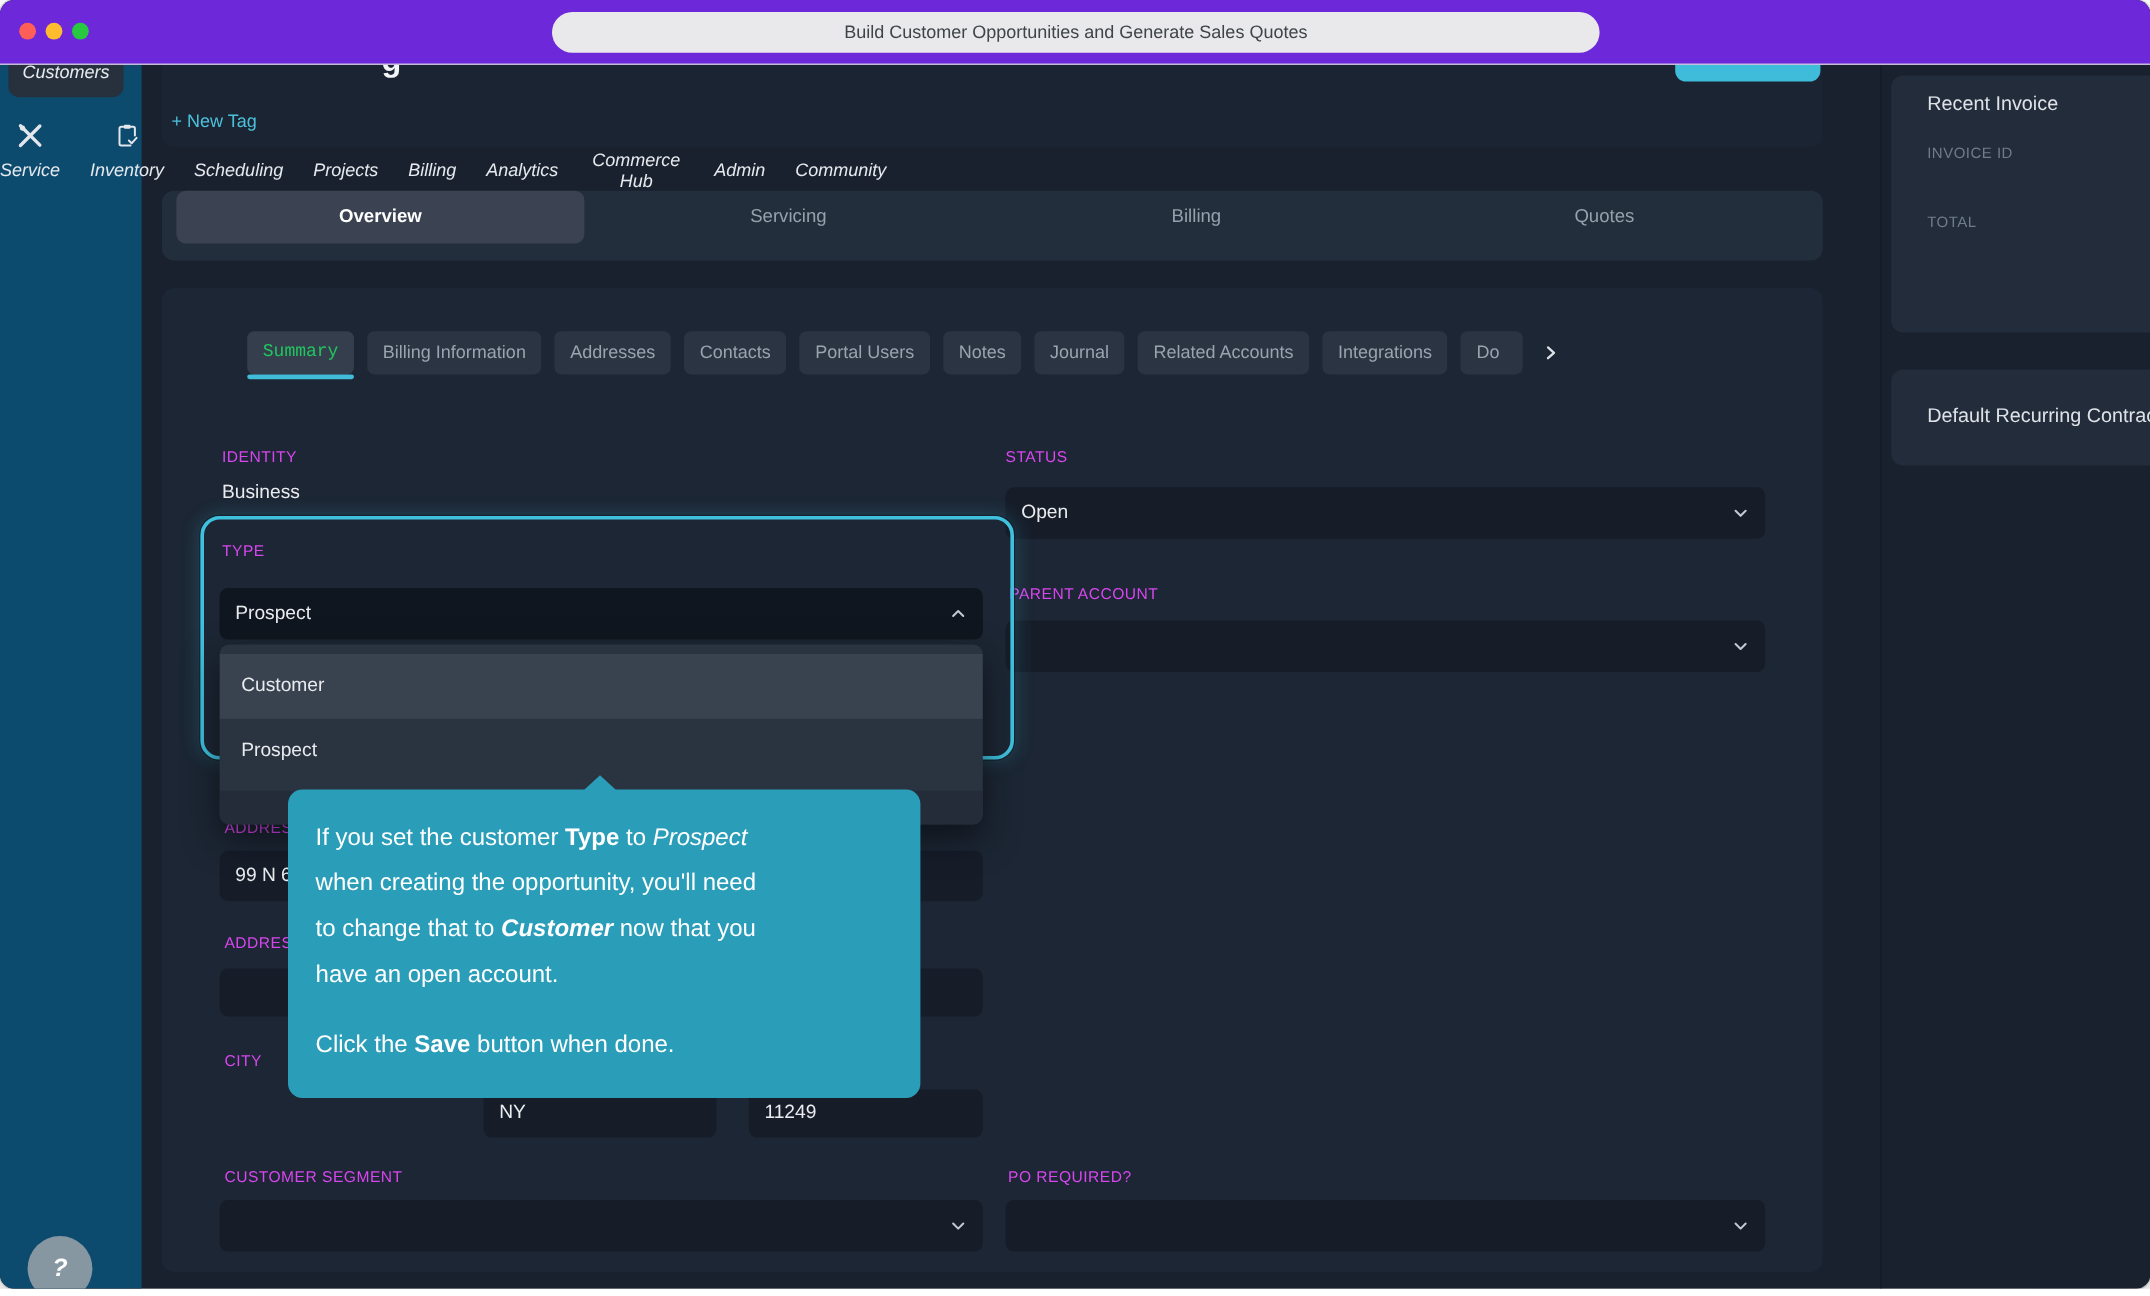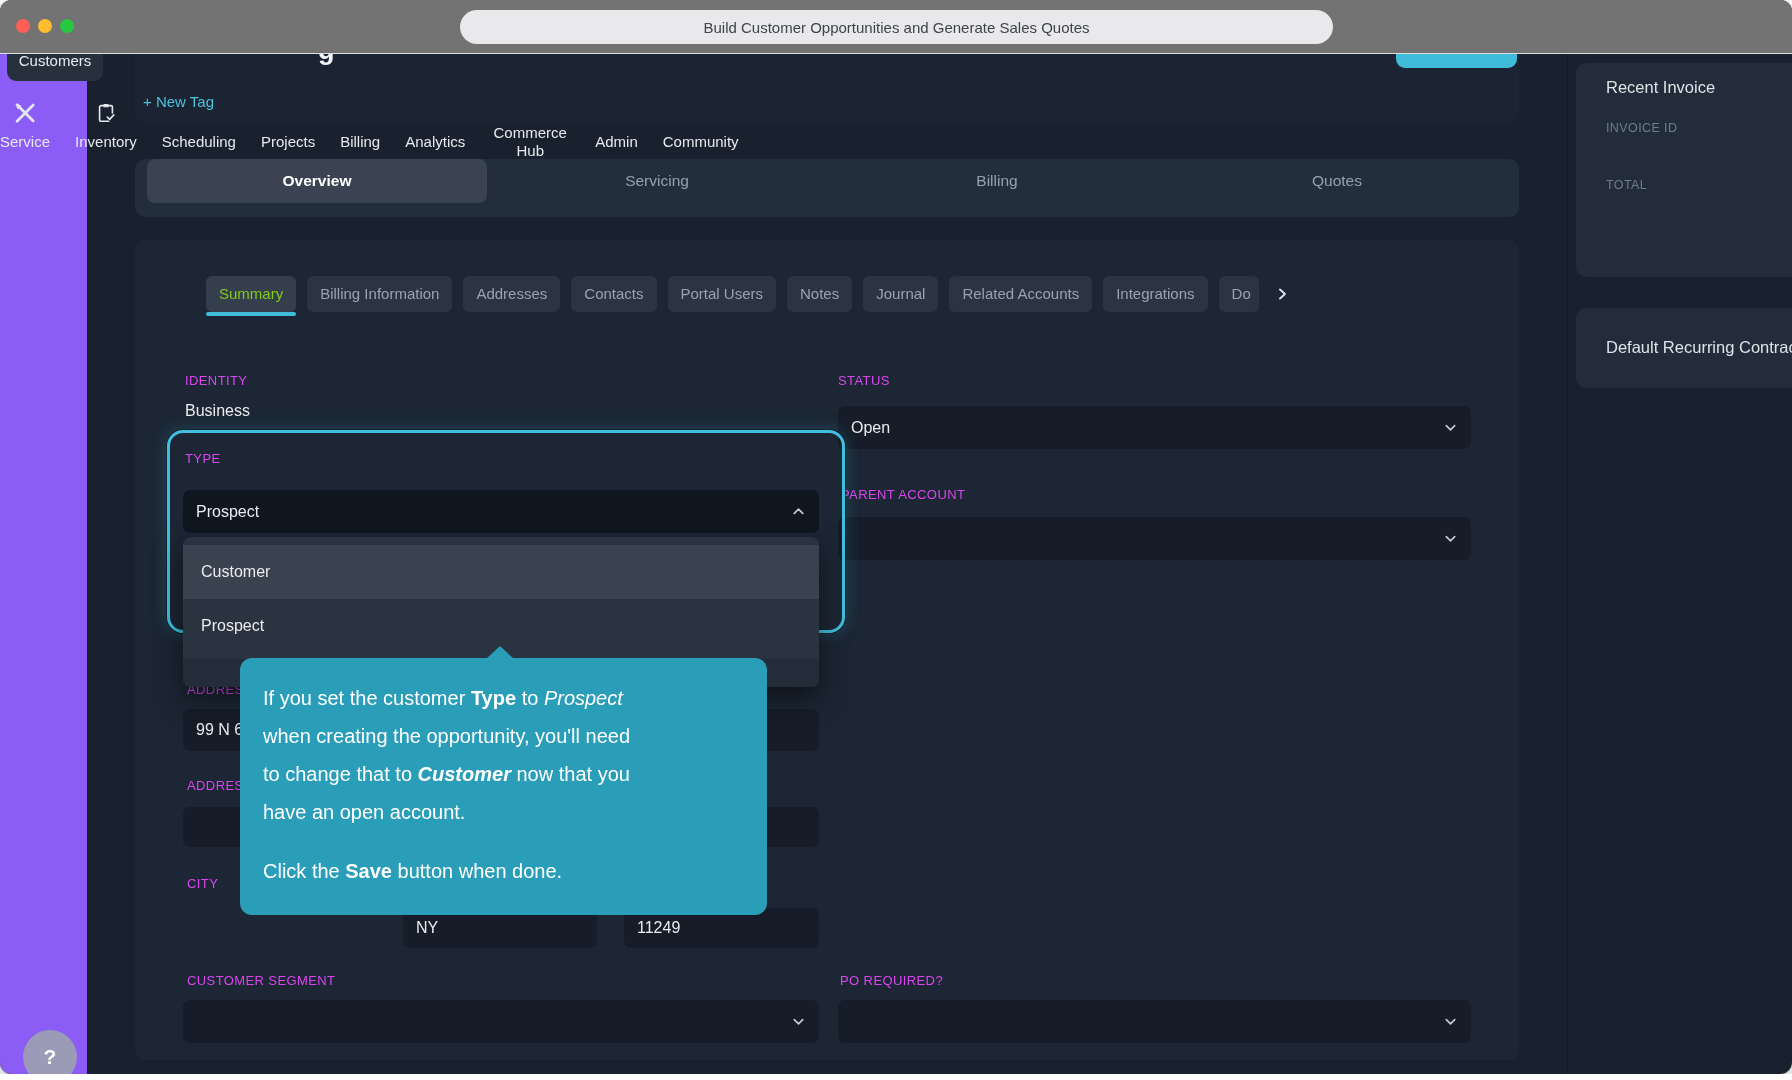--- a/index.html
+++ b/index.html
@@ -1,28 +1,28 @@
 <!DOCTYPE html>
 <html><head>
 <meta charset="utf-8">
 <style>
   html,body{margin:0;padding:0;background:#ffffff;font-family:"Liberation Sans",sans-serif;}
   .window{position:relative;width:1792px;height:1074px;border-radius:12px;overflow:hidden;
           box-shadow:0 0 0 1px rgba(0,0,0,.15),0 10px 30px rgba(0,0,0,.25);background:#19212E;}
   
-  .toolbar{position:absolute;top:0;left:0;right:0;height:53px;background:#737373;
+  .toolbar{position:absolute;top:0;left:0;right:0;height:53px;background:#6d28d9;
            border-bottom:1px solid #DFDFE1;z-index:50;}
   .lights{position:absolute;left:16px;top:19px;display:flex;gap:8px;}
   .light{width:14px;height:14px;border-radius:50%;}
   .title-pill{position:absolute;left:460px;top:10px;width:873px;height:34px;border-radius:17px;
               background:#E9E9EB;color:#3F4449;font-size:15px;display:flex;align-items:center;justify-content:center;}
   
   .stage{position:absolute;top:53px;left:0;right:0;bottom:0;z-index:1;}
   
-  .sidebar{position:absolute;left:0;top:0;width:87px;height:100%;background:#8b5cf6;}
+  .sidebar{position:absolute;left:0;top:0;width:118px;height:100%;background:#0c4a6e;font-style:italic;}
   .active-chip{position:absolute;left:7px;top:-14px;width:96px;height:42px;border-radius:9px;
                background:#27313E;color:#E8EBEE;font-size:15px;display:flex;align-items:center;justify-content:center;}
   .side-items{position:absolute;top:40px;left:0;right:0;display:flex;flex-direction:row;gap:25px;align-items:center;}
   .side-item{display:flex;flex-direction:column;align-items:center;gap:5px;width:100%;cursor:pointer;}
   .side-label{color:#E6E9ED;font-size:15px;line-height:18px;text-align:center;}
   .help-btn{position:absolute;left:23px;top:977px;width:54px;height:54px;border-radius:50%;
             background:rgba(158,164,171,.85);color:#fff;font-size:21px;font-weight:bold;
             display:flex;align-items:center;justify-content:center;}
   
   .header-card{position:absolute;left:135px;top:-12px;width:1384px;height:82px;border-radius:10px;background:#1B2433;}
@@ -33,23 +33,23 @@
   .tabbar{position:absolute;left:135px;top:106px;width:1384px;height:58px;border-radius:10px;
           background:#232E3D;display:flex;align-items:flex-start;padding:0 12px;box-sizing:border-box;}
   .tab{flex:1;text-align:center;line-height:44px;height:44px;font-size:15.5px;color:#97A0AB;border-radius:8px;cursor:pointer;}
   .tab.active{background:#3B4352;color:#fff;font-weight:bold;}
   
   .content-card{position:absolute;left:135px;top:187px;width:1384px;height:820px;border-radius:10px;background:#1C2634;}
   
   .subtabs{position:absolute;left:206px;top:223px;display:flex;gap:11px;align-items:center;}
   .chip{position:relative;height:36px;line-height:36px;padding:0 13px;border-radius:6px;background:#2A3442;
         color:#9AA3AE;font-size:15px;white-space:nowrap;cursor:pointer;}
-  .chip.active{background:#343E4D;color:#84cc16;}
+  .chip.active{background:#343E4D;color:#22c55e;font-family:Liberation Mono, monospace;}
   .chip.active .underline{position:absolute;left:0;right:0;top:36px;height:4px;border-radius:3px;background:#41BCD9;}
-  .chip.clip{width:27px;overflow:hidden;padding-right:0;}
+  .chip.clip{width:27px;overflow:hidden;padding-right:12px;}
   .subtab-chevron{margin-left:4px;display:flex;align-items:center;cursor:pointer;}
   
   .flabel{position:absolute;color:#d946ef;font-size:13px;letter-spacing:.4px;white-space:nowrap;}
   .fvalue{position:absolute;color:#E9EBEE;font-size:16px;}
   .select,.tinput{position:absolute;background:#161D29;border:none;border-radius:7px;color:#E9EBEE;
           font-size:16px;box-sizing:border-box;font-family:"Liberation Sans",sans-serif;justify-content:space-between;}
   .select{display:flex;align-items:center;padding:0 13px;cursor:pointer;}
   .select .sval{flex:1;}
   .tinput{padding:0 13px;outline:none;}
   .section-h{position:absolute;color:#E9ECEF;font-size:21px;}

